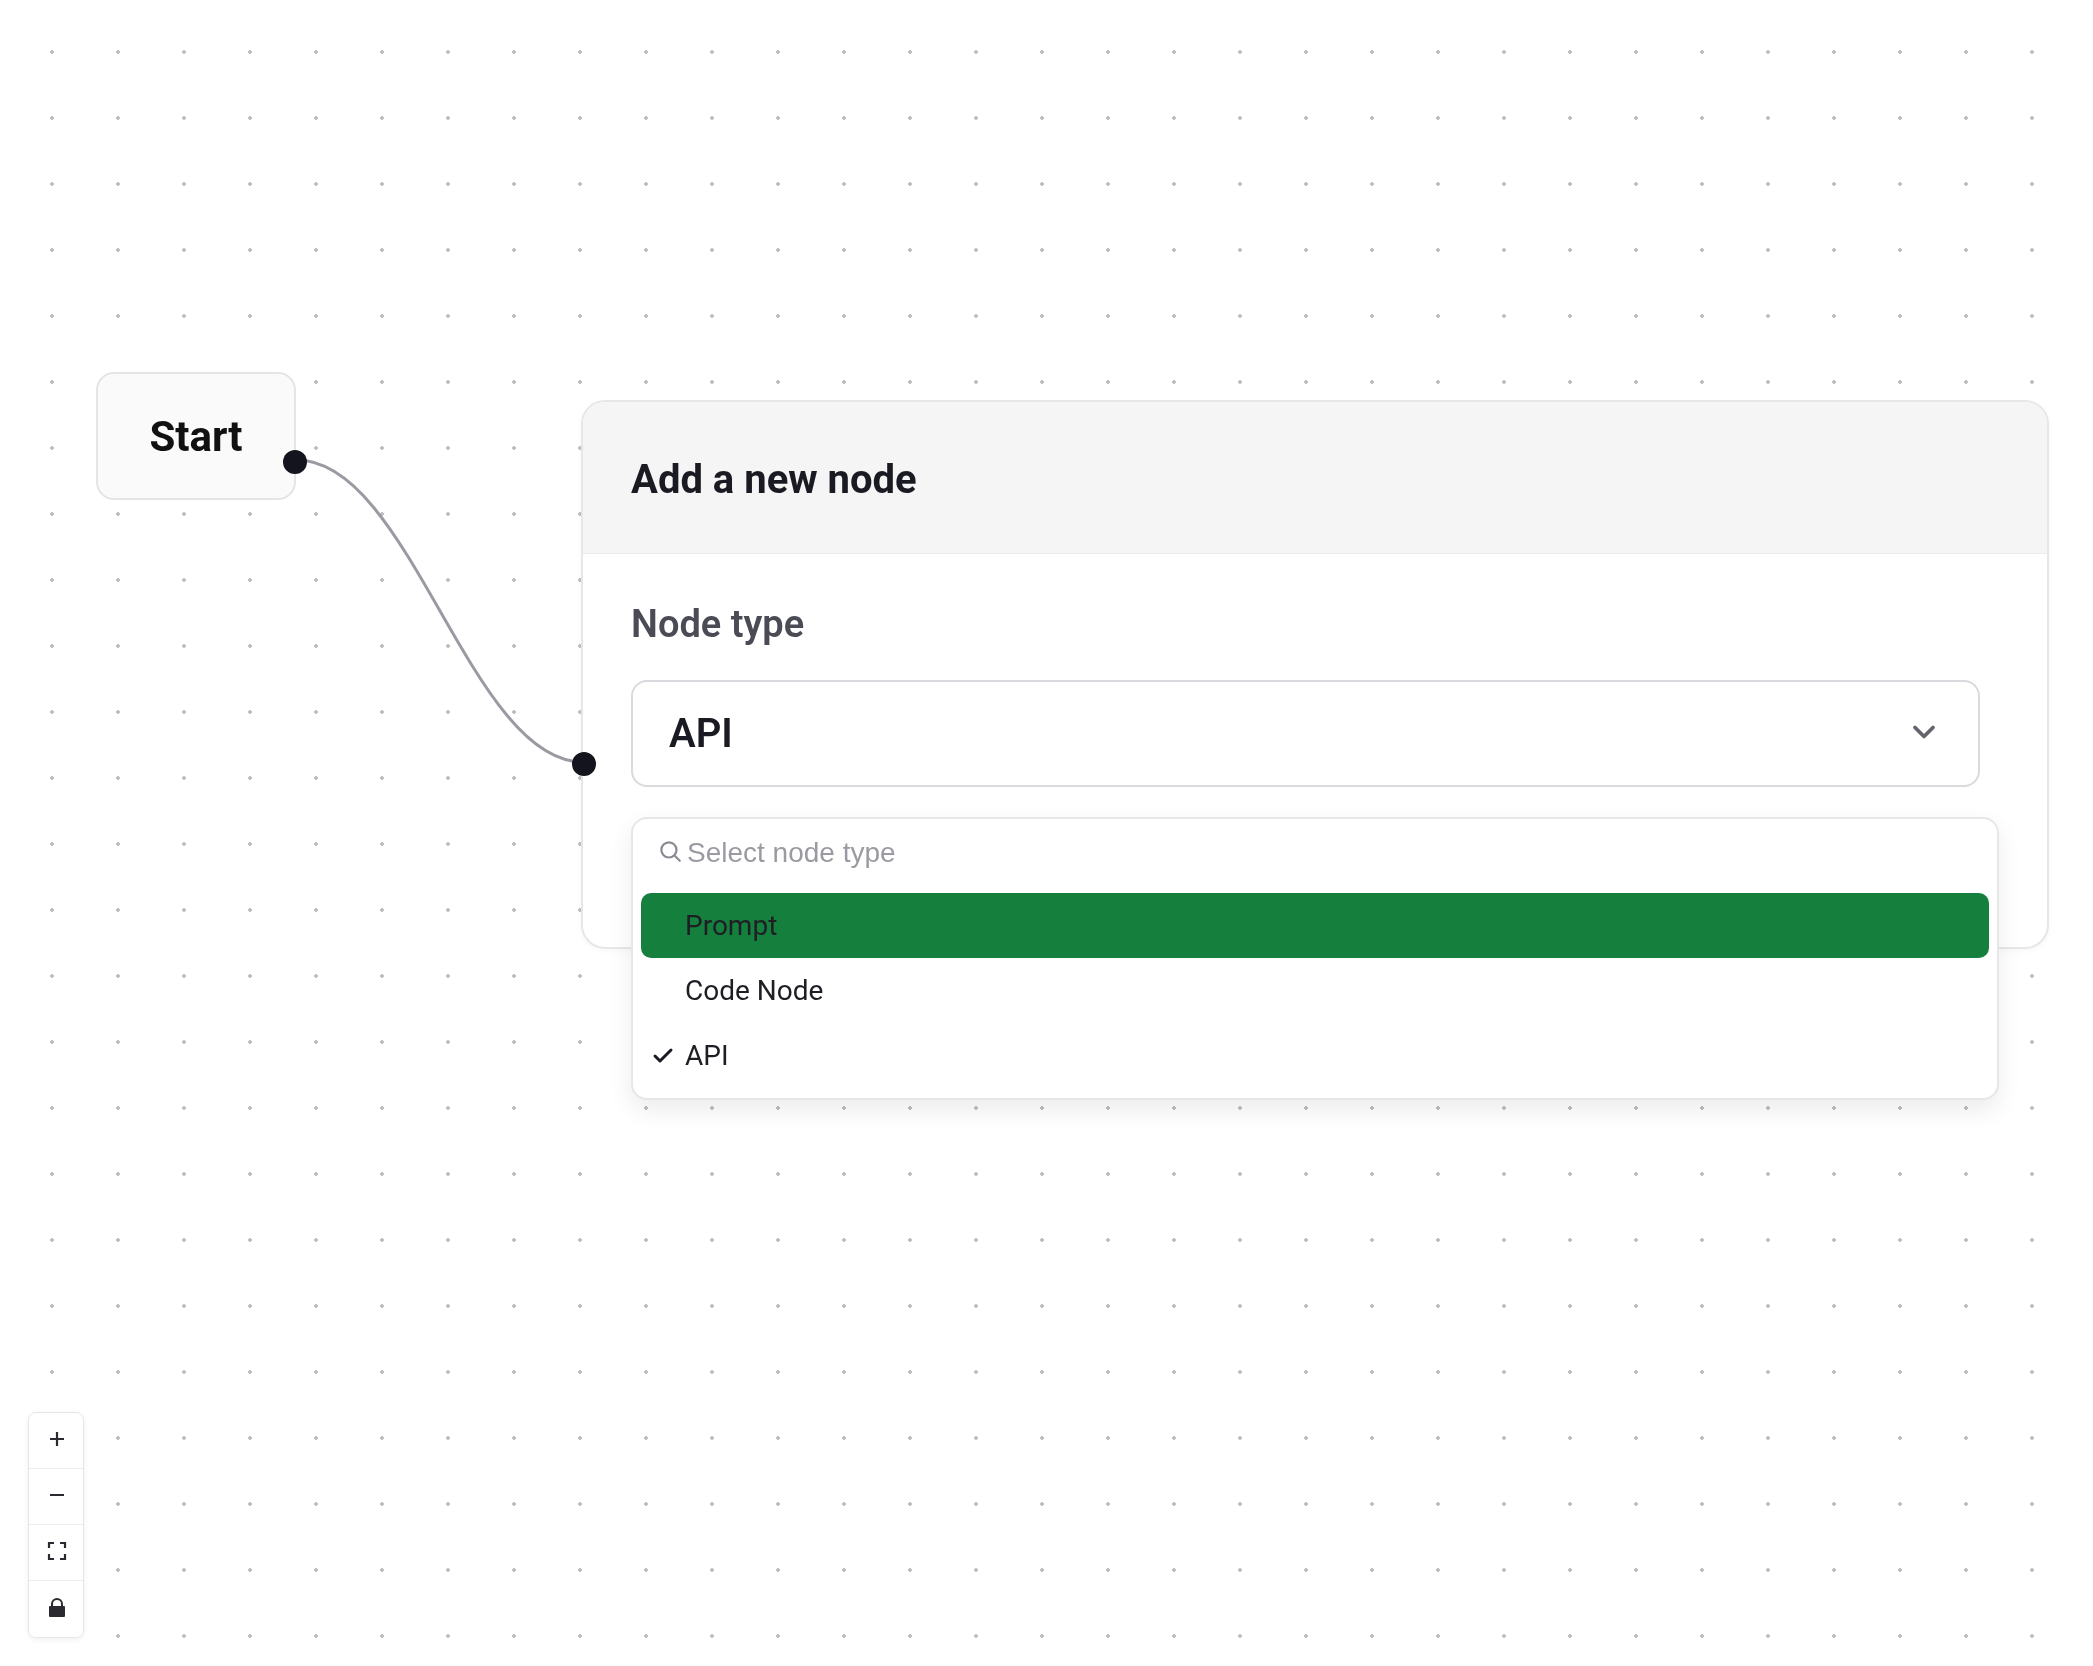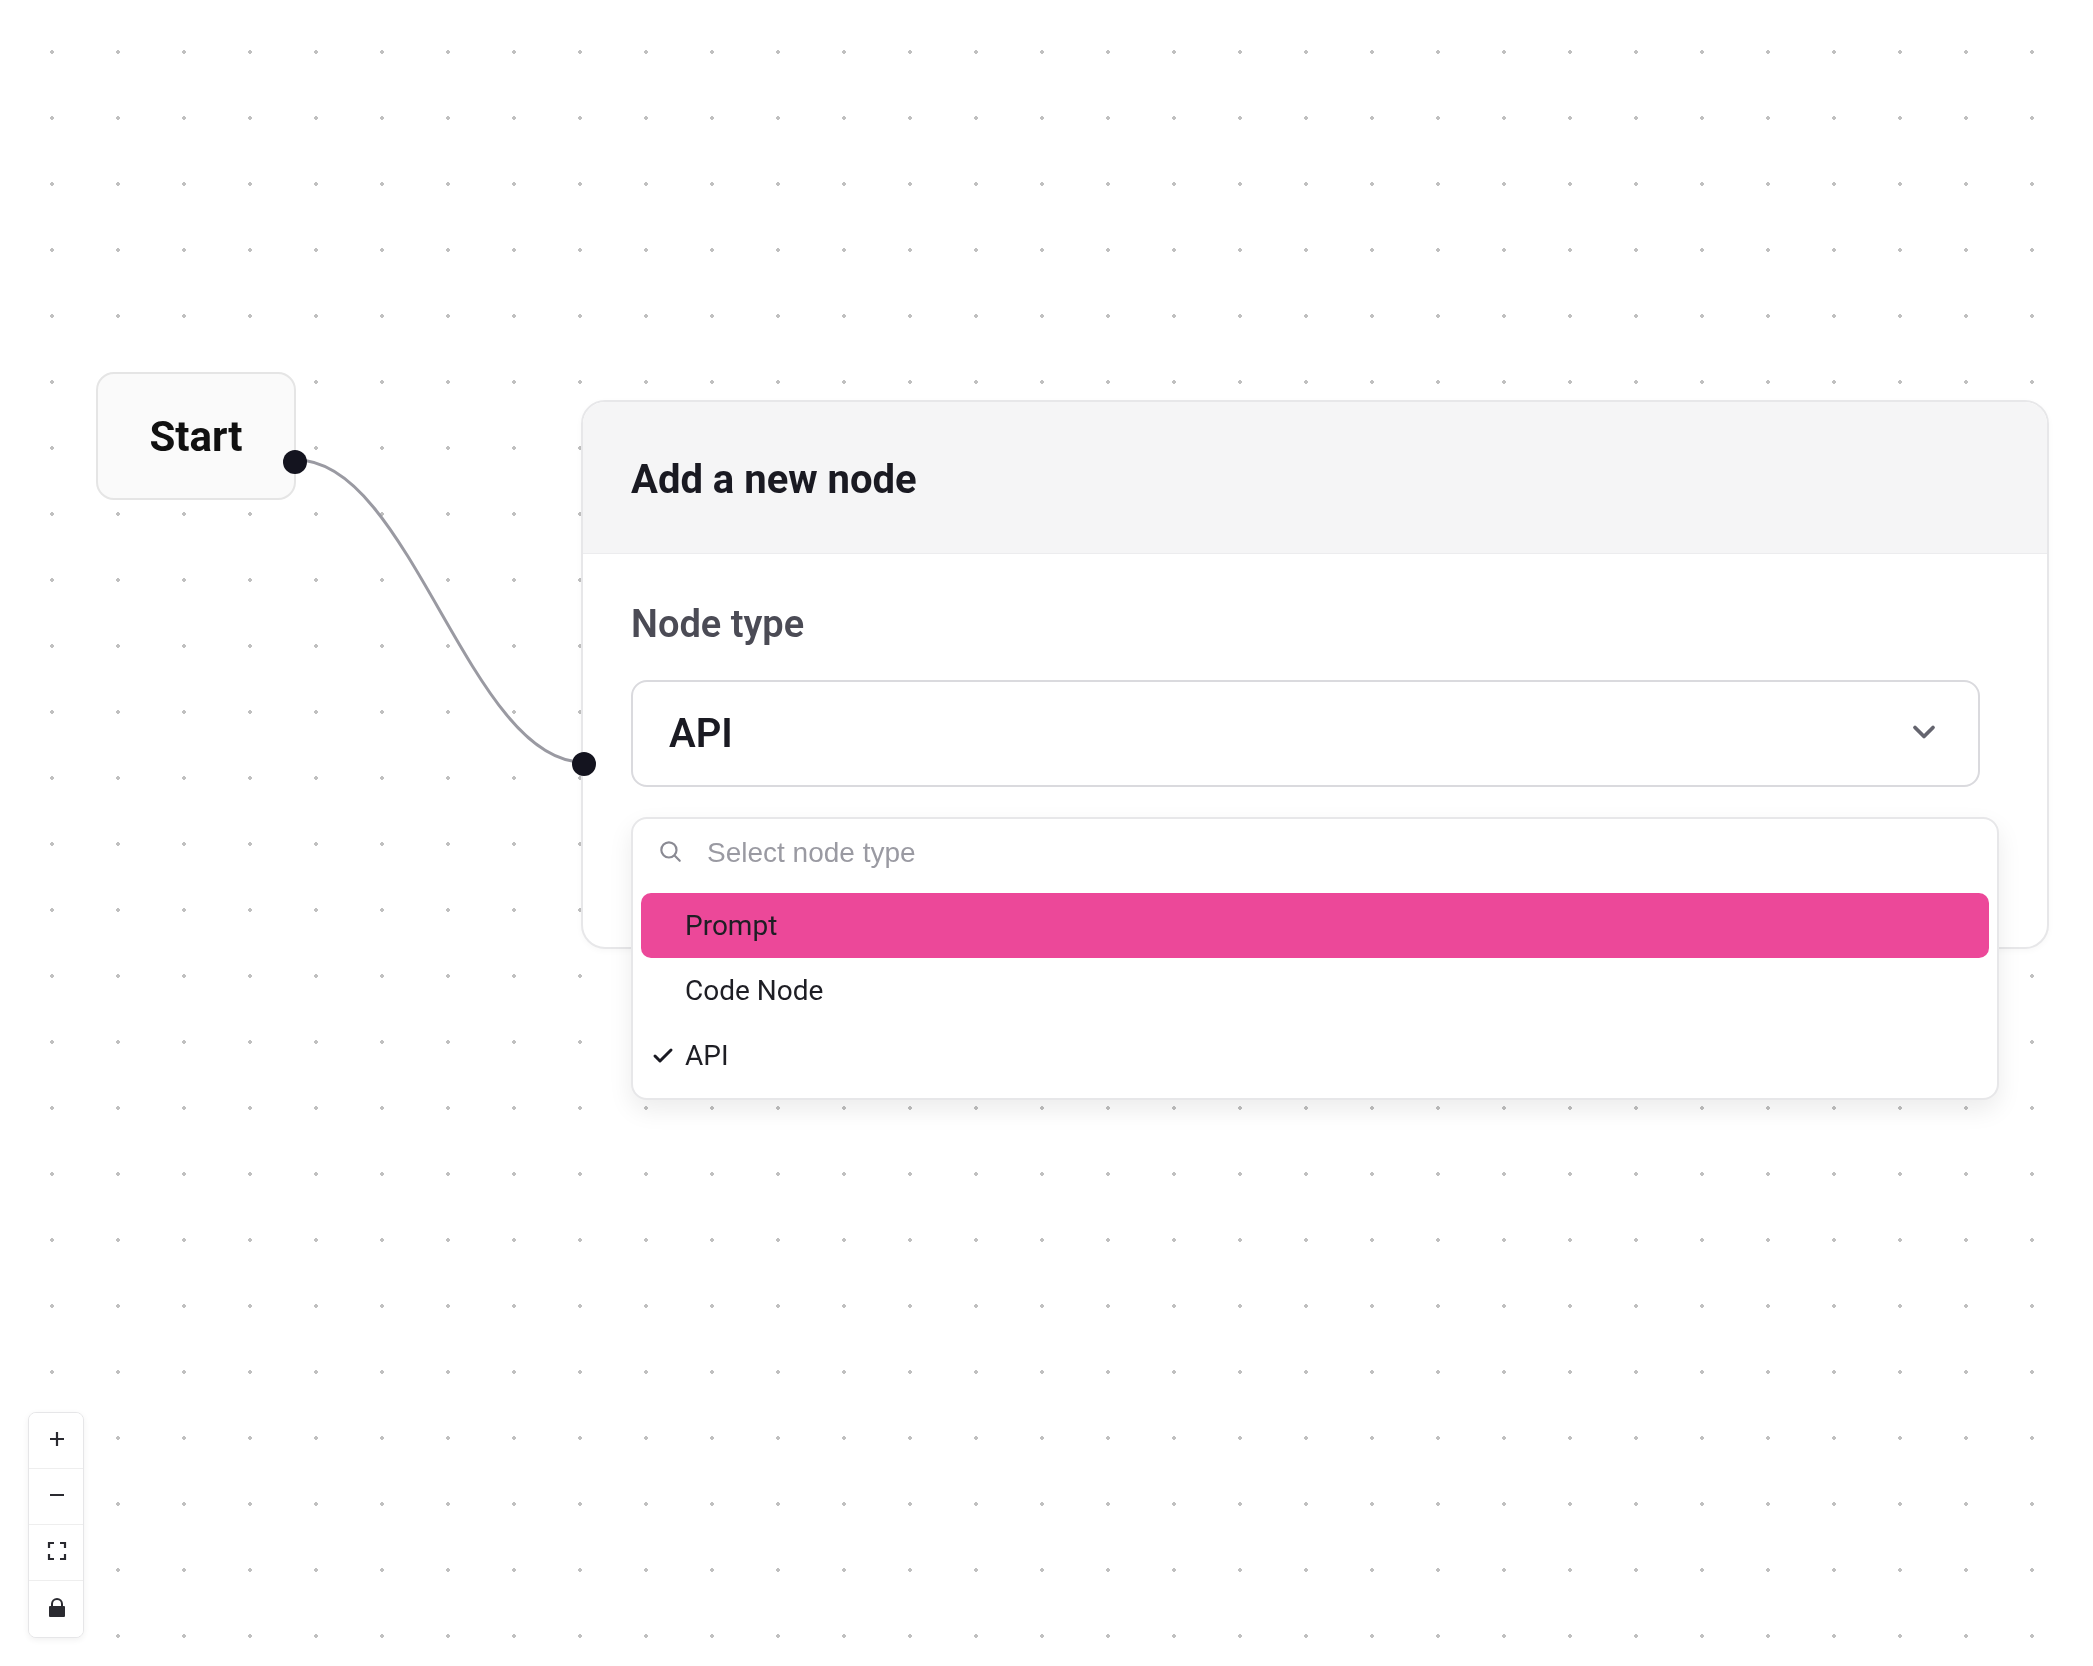--- a/index.html
+++ b/index.html
@@ -129,21 +129,21 @@
     top: 263px; 
     background: #ffffff;
     border: 2px solid #e7e7e9;
     border-radius: 16px;
     box-shadow: 0 10px 24px rgba(0,0,0,0.08);
     overflow: hidden;
   }
   .listbox-search {
     display: flex;
     align-items: center;
-    gap: 24px;
+    gap: 4px;
     padding: 18px 24px;
   }
   .listbox-search svg { width: 26px; height: 26px; stroke: #8a8a93; }
   .listbox-search input {
     border: none;
     outline: none;
     font-size: 28px;
     color: #333;
     flex: 1;
     background: transparent;
@@ -156,21 +156,21 @@
     display: flex;
     align-items: center;
     gap: 18px;
     padding: 16px 20px 16px 44px;
     border-radius: 10px;
     cursor: pointer;
     font-size: 28px;
     color: #1e1e24;
     position: relative;
   }
-  .listbox-item.highlight { background: #ec4899; align-items: flex-end; }
+  .listbox-item.highlight { background: #15803d; align-items: flex-end; }
   .listbox-item .check {
     position: absolute;
     left: 10px;
     top: 50%;
     transform: translateY(-50%);
     width: 24px; height: 24px;
     stroke: #1a1a22;
     display: none;
   }
   .listbox-item.selected .check { display: block; }

